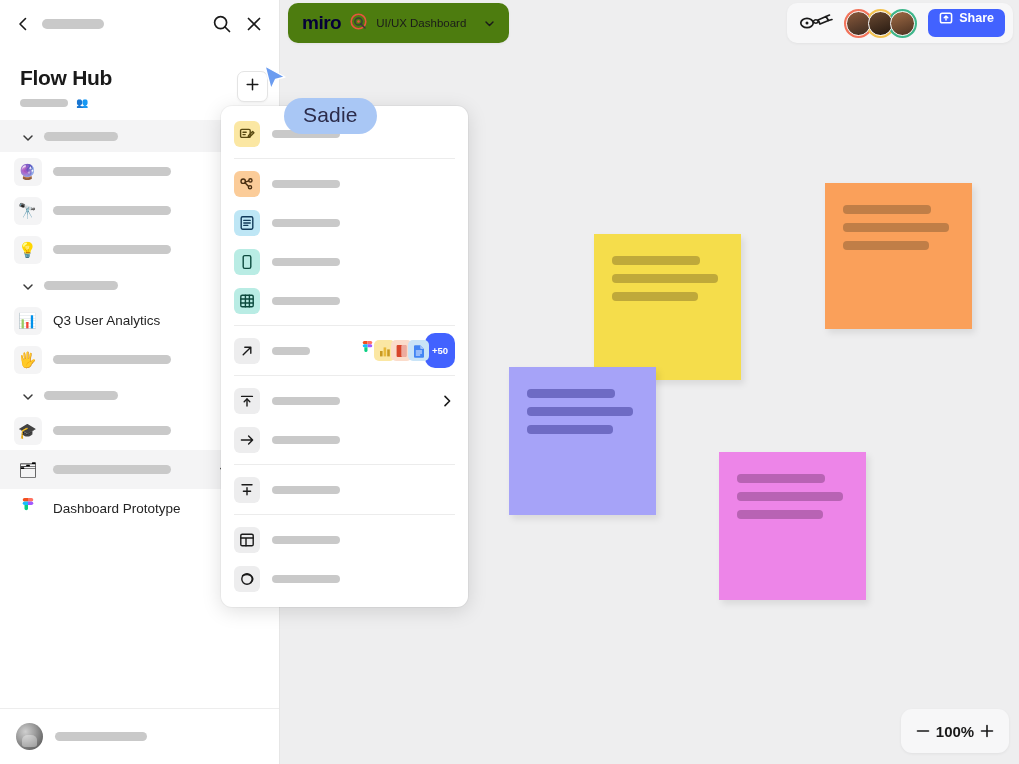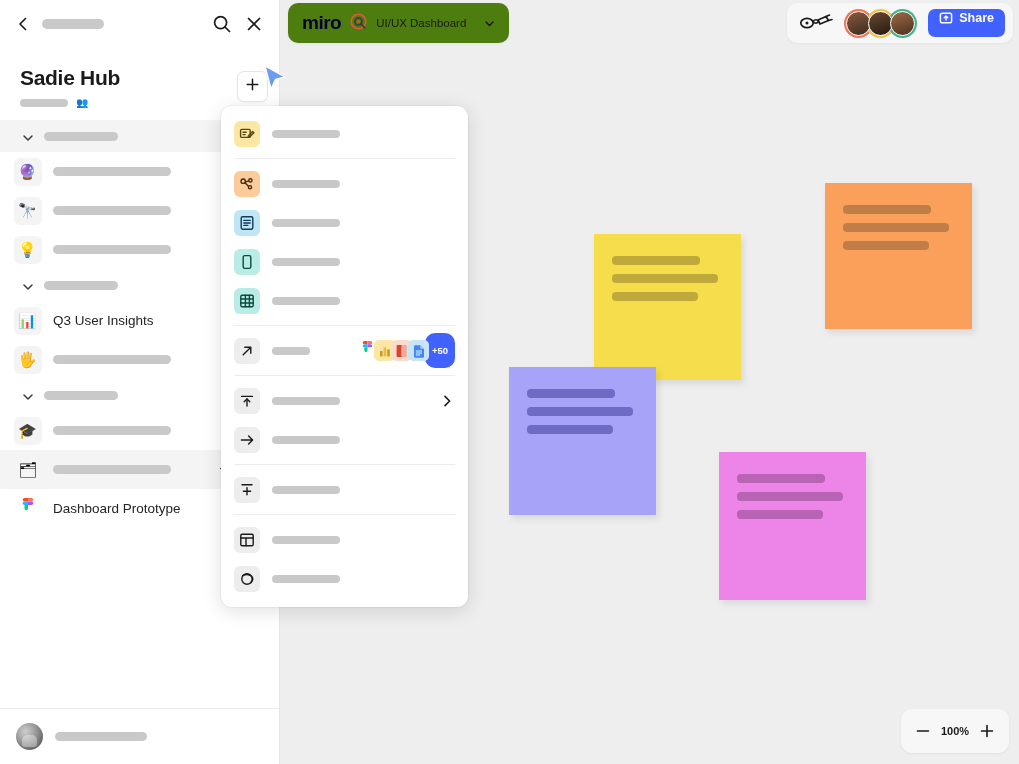--- a/index.html
+++ b/index.html
@@ -120,23 +120,23 @@
     box-shadow: 0 1px 3px rgba(0,0,0,0.05);
   }
   .avatars { display: flex; align-items: center; }
   .av-ring { padding: 2px; border-radius: 50%; margin-left: -7px; }
   .av-ring:first-child { margin-left: 0; }
   .av-inner {
     width: 25px; height: 25px; border-radius: 50%;
     border: 1.5px solid #fff; overflow: hidden; position: relative;
   }
   .share-btn {
-    display: flex; align-items: flex-end; gap: 6px;
+    display: flex; align-items: flex-start; gap: 6px;
     background: #4262ff; color: #fff;
-    height: 28px; padding: 12px 11px; border-radius: 7px;
+    height: 28px; padding: 2px 11px; border-radius: 7px;
     font-size: 12.5px; font-weight: bold; cursor: pointer;
     border: none;
   }
 
   
   .plus-btn {
     position: absolute; left: 237px; top: 71px;
     width: 31px; height: 31px; border-radius: 7px;
     background: #fff; border: 1px solid #e4e4e4;
     display: flex; align-items: center; justify-content: center;
@@ -189,21 +189,21 @@
   .sticky .line { height: 9px; border-radius: 4px; margin-bottom: 9px; }
 
   
   .zoomctl {
     position: absolute; right: 10px; bottom: 11px;
     height: 44px; width: 108px; background: #f7f7f8;
     border-radius: 11px; display: flex; align-items: center;
     justify-content: space-between; padding: 0 13px; z-index: 30;
     box-shadow: 0 1px 3px rgba(0,0,0,0.06);
   }
-  .zoomctl .zv { font-size: 11px; font-weight: bold; color: #1a1a1a; }
+  .zoomctl .zv { font-size: 15px; font-weight: bold; color: #1a1a1a; }
   .zbtn { cursor: pointer; display: flex; align-items: center; }
 </style>
 </head>
 <body>
 
 <div id="app">
 
   <div class="canvas">
     <div id="stickies-host">
         <div class="sticky" style="left: 314px; top: 234px; width: 147px; height: 146px; background: rgb(245, 221, 75); padding-top: 22px; padding-left: 18px;">
@@ -296,21 +296,21 @@
           </svg>
       </span>
       <span class="sb-icon-btn">
         <svg width="20" height="20" viewBox="0 0 20 20">
             <path d="M4.5 4.5 L15.5 15.5 M15.5 4.5 L4.5 15.5" stroke="#1a1a1a" stroke-width="1.7" stroke-linecap="round"></path>
           </svg>
       </span>
     </div>
 
     <div class="sb-header">
-      <div class="sb-hub-title">Sadie Hub</div>
+      <div class="sb-hub-title">Flow Hub</div>
       <div class="sb-hub-sub">
         <span class="redact"></span>
         <span class="members-glyph">👥</span>
       </div>
     </div>
 
     <div class="sb-scroll" id="sidebar-host">
         <div class="sec-head active">
           <span class="chev"><svg width="16" height="16" viewBox="0 0 16 16" fill="none" stroke="#3a3a3a" stroke-width="1.5" stroke-linecap="round" stroke-linejoin="round">
               <path d="M4,6 L8,10 L12,6"></path>
@@ -330,21 +330,21 @@
           <span class="redact"></span>
         </div>
         <div class="sec-head">
           <span class="chev"><svg width="16" height="16" viewBox="0 0 16 16" fill="none" stroke="#3a3a3a" stroke-width="1.5" stroke-linecap="round" stroke-linejoin="round">
               <path d="M4,6 L8,10 L12,6"></path>
             </svg></span>
           <span class="redact"></span>
         </div>
         <div class="row">
           <span class="row-ico">📊</span>
-          <span class="row-label">Q3 User Insights</span>
+          <span class="row-label">Q3 User Analytics</span>
         </div>
         <div class="row">
           <span class="row-ico">🖐</span>
           <span class="redact"></span>
         </div>
         <div class="sec-head">
           <span class="chev"><svg width="16" height="16" viewBox="0 0 16 16" fill="none" stroke="#3a3a3a" stroke-width="1.5" stroke-linecap="round" stroke-linejoin="round">
               <path d="M4,6 L8,10 L12,6"></path>
             </svg></span>
           <span class="redact"></span>
@@ -538,20 +538,21 @@
         </span>
         <span class="redact"></span>
       </div>
     </div>
 
   <div class="cursor-arrow">
     <svg width="26" height="32" viewBox="0 0 26 32">
       <path d="M3 2 L23 13 L13.5 15.5 L9 25 Z" fill="#6b9cf0" stroke="#ffffff" stroke-width="1.4" stroke-linejoin="round"></path>
     </svg>
   </div>
+  <div class="cursor-pill">Sadie</div>
 
   <div class="zoomctl">
     <span class="zbtn">
       <svg width="18" height="18" viewBox="0 0 18 18">
           <path d="M3.5 9 L14.5 9" stroke="#1a1a1a" stroke-width="1.6" stroke-linecap="round"></path>
         </svg>
     </span>
     <span class="zv">100%</span>
     <span class="zbtn">
       <svg width="18" height="18" viewBox="0 0 18 18">

